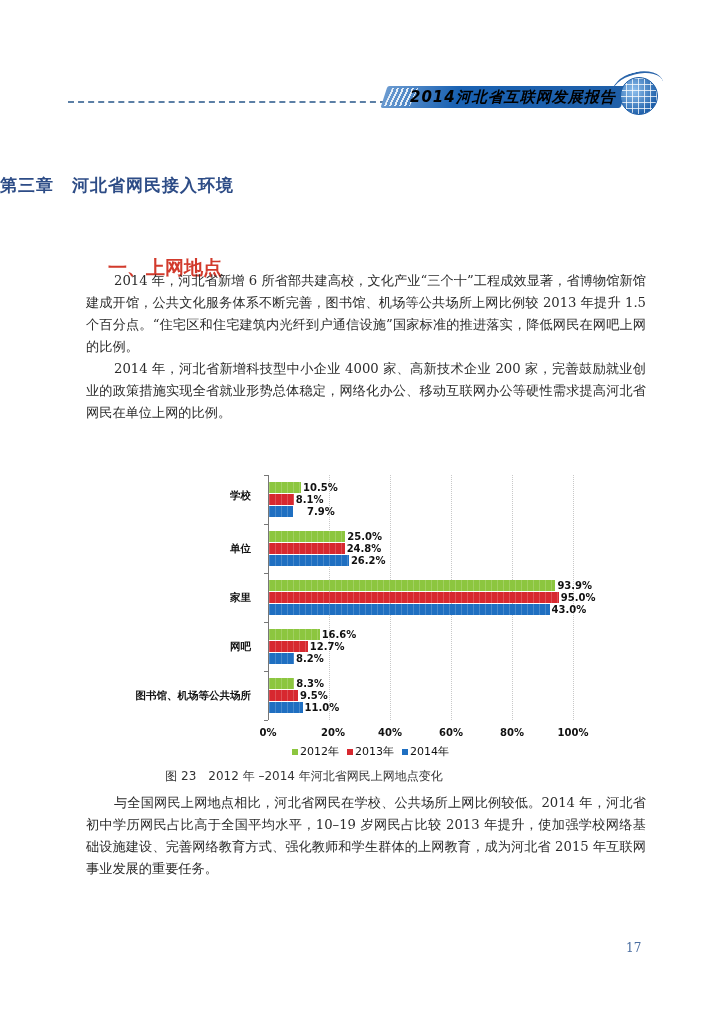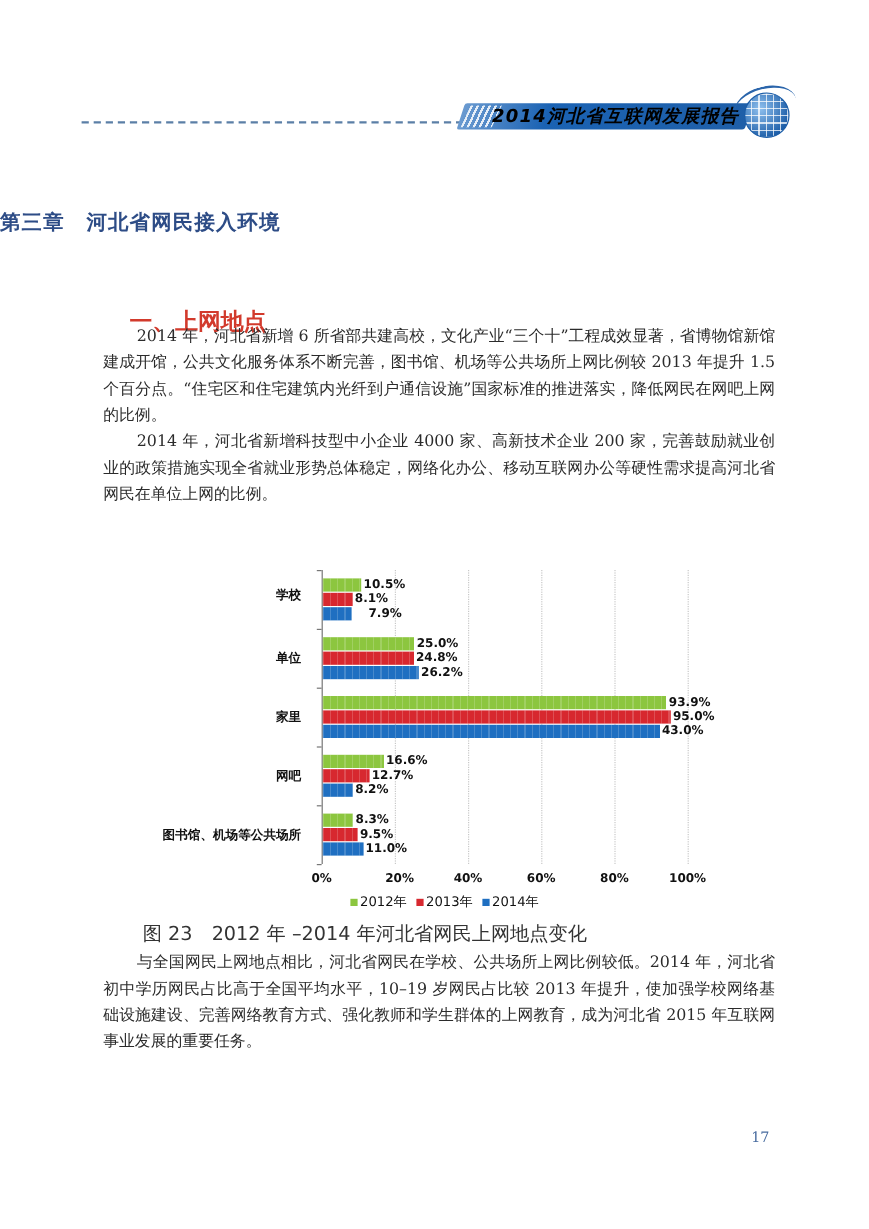--- a/index.html
+++ b/index.html
@@ -81,21 +81,21 @@
     font-size: 10px; color: #111; transform: translateX(-50%); white-space: nowrap;
   }
   .legend {
     position: absolute; left: 172px; top: 304px; font-family: "DejaVu Sans", sans-serif;
     font-size: 11px; color: #111; display: flex; gap: 8px; white-space: nowrap;
   }
   .legend-item { display: flex; align-items: center; gap: 2px; }
   .swatch { width: 6px; height: 6px; display: inline-block; }
   .caption {
     position: absolute; left: 0; width: 608px; top: 768px; text-align: center;
-    font-family: "DejaVu Sans", sans-serif; font-size: 16px; color: #333; white-space: pre;
+    font-family: "DejaVu Sans", sans-serif; font-size: 12px; color: #333; white-space: pre;
   }
   .page-number {
     position: absolute; left: 626px; top: 941px; font-size: 12px; color: #4a6da0;
   }
 </style>
 </head>
 <body>
 
 <div class="header-rule"></div>
 <div class="header-banner"></div>

